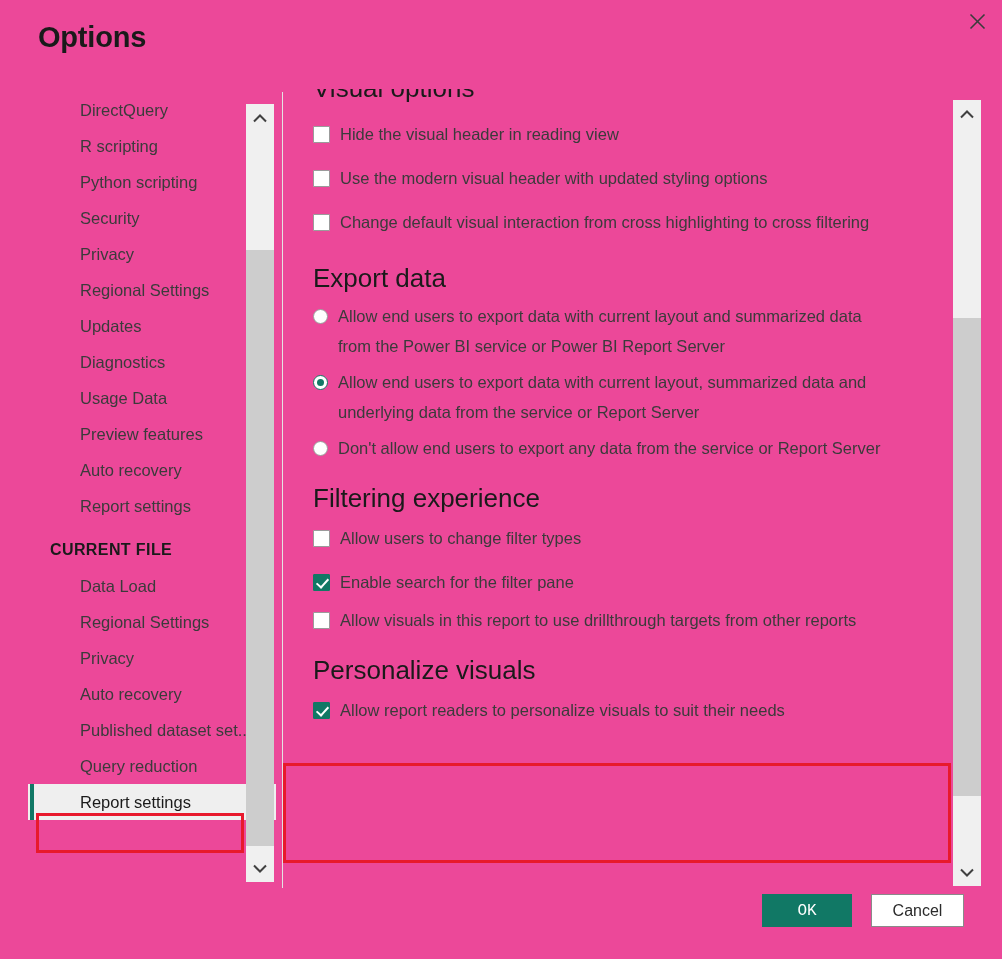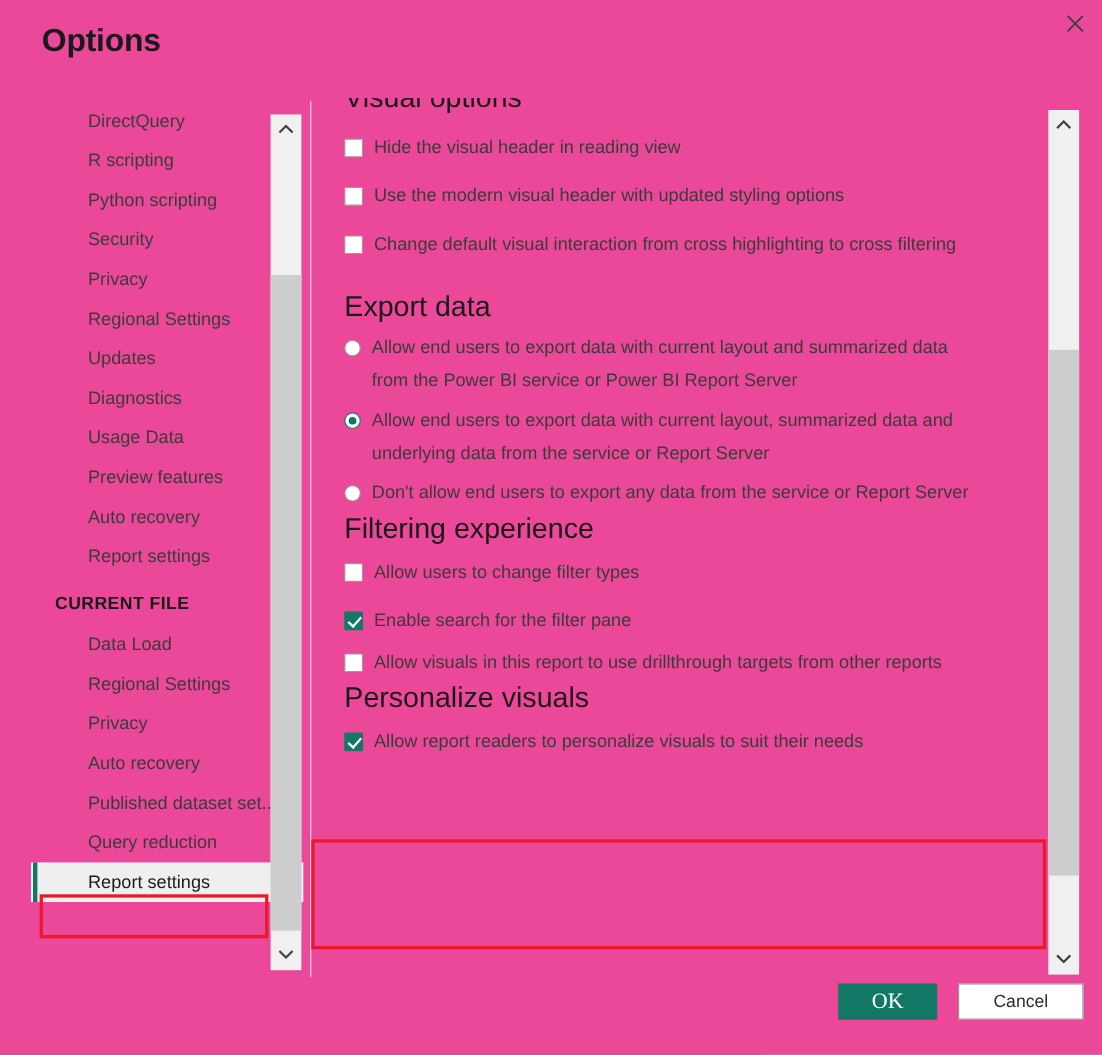--- a/index.html
+++ b/index.html
@@ -182,21 +182,21 @@
     content: "";
     position: absolute;
     left: 3px; top: 3px;
     width: 7px; height: 7px;
     border-radius: 50%;
     background: #117865;
   }
   .radio-group .opt-row { margin-top: 6px; }
 
   .heading-gap-lg { margin-top: 24px; }
-  .heading-gap-md { }
+  .heading-gap-md { margin-top: 18px; }
 
   
   #content-scrollbar {
     position: absolute;
     left: 953px; top: 100px;
     width: 28px; height: 786px;
     background: #f0f0f0;
   }
   #content-scrollbar .sb-arrow {
     position: absolute;
@@ -215,28 +215,28 @@
   }
 
   
   #ok-button {
     position: absolute;
     left: 762px; top: 894px;
     width: 90px; height: 33px;
     background: #117865;
     color: #ffffff;
     border: none;
-    font-size: 20px;
-    font-family: Liberation Serif, serif;
+    font-size: 16px;
+    font-family: Liberation Mono, monospace;
     cursor: pointer;
   }
   #cancel-button {
     position: absolute;
     left: 871px; top: 894px;
-    width: 114px; height: 33px;
+    width: 93px; height: 33px;
     background: #ffffff;
     color: #2b2b2b;
     border: 1px solid #8a8a8a;
     font-size: 16px;
     font-family: "Liberation Sans", sans-serif;
     cursor: pointer;
   }
 
   
   .annot {

